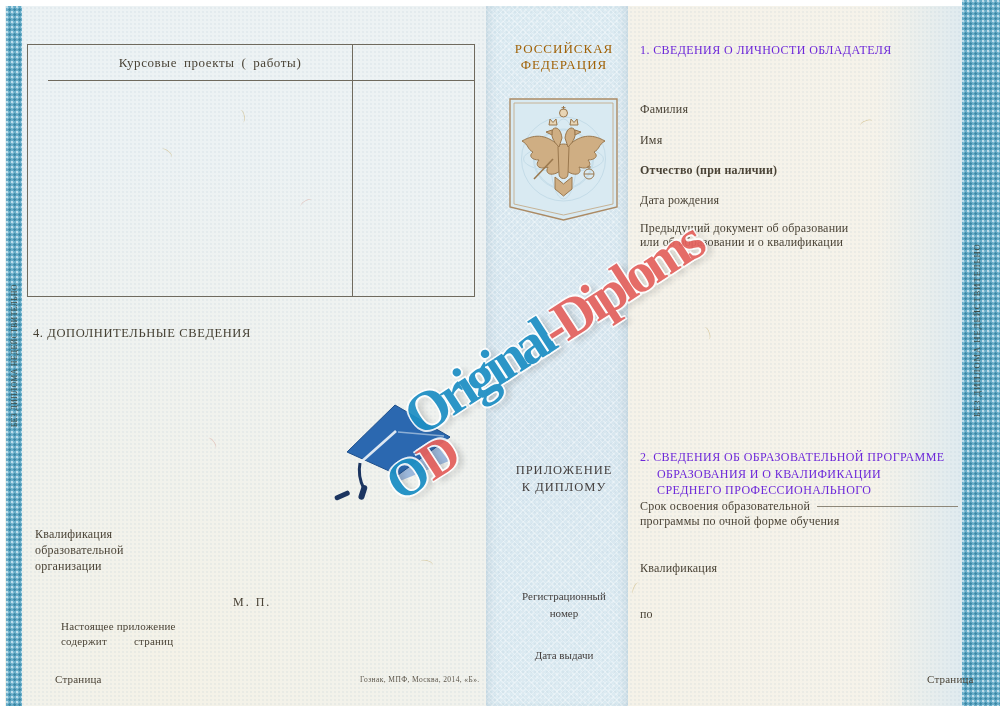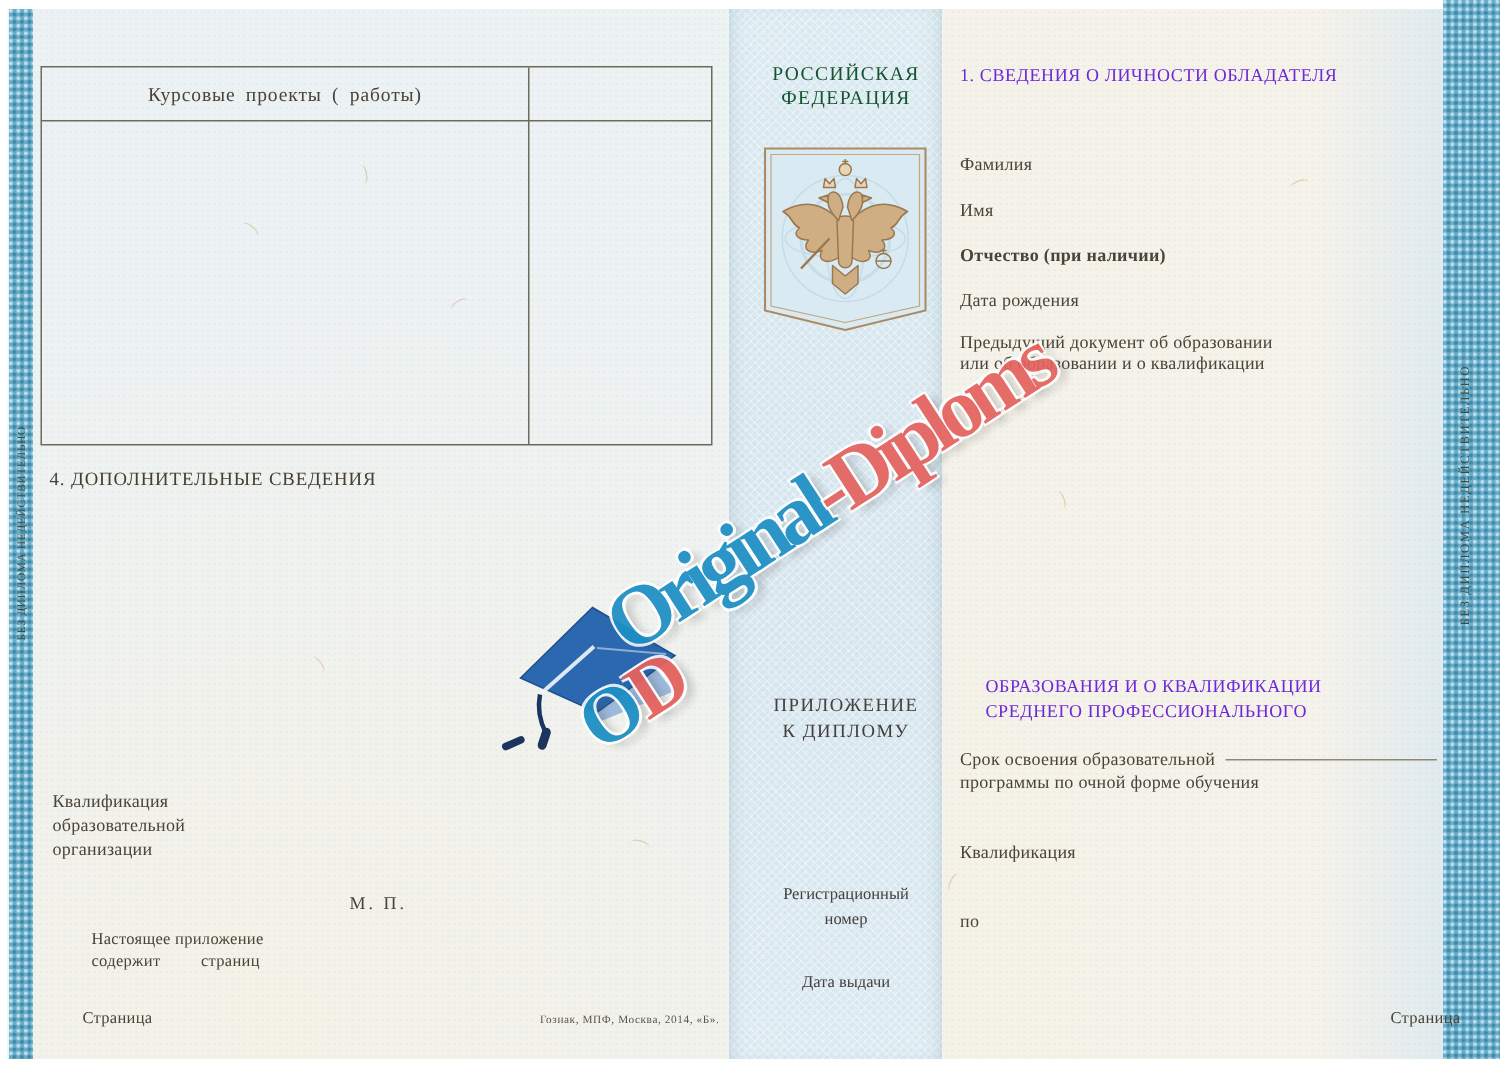--- a/index.html
+++ b/index.html
@@ -49,40 +49,40 @@
     writing-mode:vertical-rl;
     transform:rotate(180deg);
     white-space:nowrap;
     color:#3e4b45;
     display:flex; align-items:center; justify-content:center;
   }
   .vtext-left  { left:6px;  top:277px; width:16px; height:158px; font-size:7.5px; letter-spacing:.5px; }
   .vtext-right { left:968px; top:224px; width:17px; height:212px; font-size:8.5px; letter-spacing:1px; }
 
   
-  .cw-table { left:27px; top:44px; width:448px; height:253px; border:1.2px solid #6f6a5e; }
+  .cw-table { left:27px; top:44px; width:448px; height:253px; border:1.2px solid #6f6a5e;padding-left:20px; }
   .cw-head { height:36px; border-bottom:1.2px solid #6f6a5e; display:flex; }
   .cw-col1 { width:324px; display:flex; align-items:center; justify-content:center;
              font-size:13px; letter-spacing:.6px; word-spacing:3px; }
   .cw-col2 { flex:1; display:flex; align-items:center; justify-content:center;
              font-size:13px; letter-spacing:.6px; }
   .cw-divider { left:324px; top:0; bottom:0; width:0; border-left:1.2px solid #6f6a5e; height:100%; position:absolute; }
 
-  .h-caps { font-size:12.5px; letter-spacing:.6px; color:#454033; }
+  .h-caps { font-size:12.5px; letter-spacing:.6px; color:#454033;margin-top:14px; }
 
   
   .numbered { padding-left:17px; font-size:12px; letter-spacing:.4px; line-height:15.5px; color:#6d28d9; }
   .numbered .first { text-indent:-17px; }
 
   .field { font-size:12px; color:#4a4336; letter-spacing:.2px; }
   .small  { font-size:11px;margin-left:27px; }
 
   
   .country { left:500px; top:41px; width:128px; text-align:center;
-             font-size:13px; letter-spacing:1px; line-height:15.5px; color:#14532d; }
+             font-size:13px; letter-spacing:1px; line-height:15.5px; color:#a16207; }
   .center-label { left:500px; width:128px; text-align:center; color:#45403f; }
   .supplement { top:462px; font-size:12.5px; letter-spacing:1px; line-height:16.5px; }
   .regnum { top:588px; font-size:11px; line-height:17px; }
   .issuedate { top:649px; font-size:11px; }
 
   
   .duration-rule { left:817px; top:506px; width:141px; border-top:1px solid #8e8778; }
 
   
   .wm-text {
@@ -214,20 +214,21 @@
 <div class="abs field" style="left:640px;top:133px;">Имя</div>
 <div class="abs field" style="left:640px;top:163px;font-weight:bold;">Отчество (при наличии)</div>
 <div class="abs field" style="left:640px;top:193px;">Дата рождения</div>
 
 <div class="abs field" style="left:640px;top:222px;line-height:13.5px;">
   <div>Предыдущий документ об образовании</div>
   <div>или об образовании и о квалификации</div>
 </div>
 
 <div class="abs numbered" style="left:640px;top:449px;line-height:16.5px;">
+  <div class="first">2. СВЕДЕНИЯ ОБ ОБРАЗОВАТЕЛЬНОЙ ПРОГРАММЕ</div>
   <div>ОБРАЗОВАНИЯ И О КВАЛИФИКАЦИИ</div>
   <div>СРЕДНЕГО ПРОФЕССИОНАЛЬНОГО</div>
 </div>
 
 <div class="abs field" style="left:640px;top:499px;">Срок освоения образовательной</div>
 <div class="abs duration-rule"></div>
 <div class="abs field" style="left:640px;top:514px;">программы по очной форме обучения</div>
 
 <div class="abs field" style="left:640px;top:561px;">Квалификация</div>
 <div class="abs field" style="left:640px;top:607px;">по</div>

